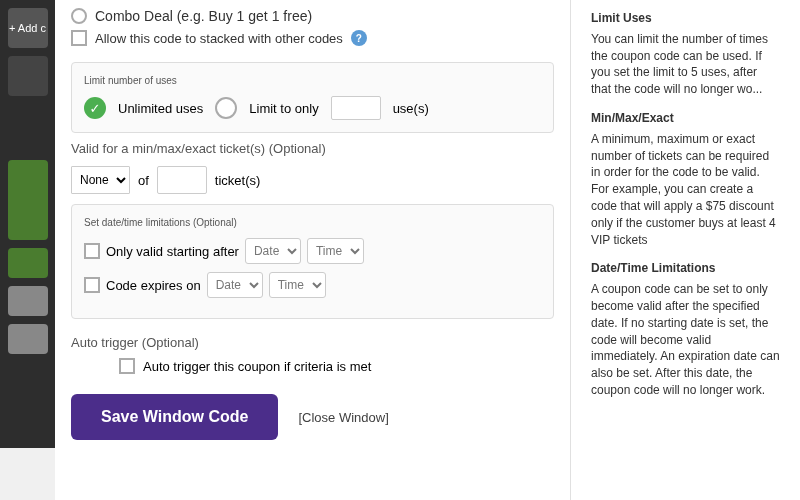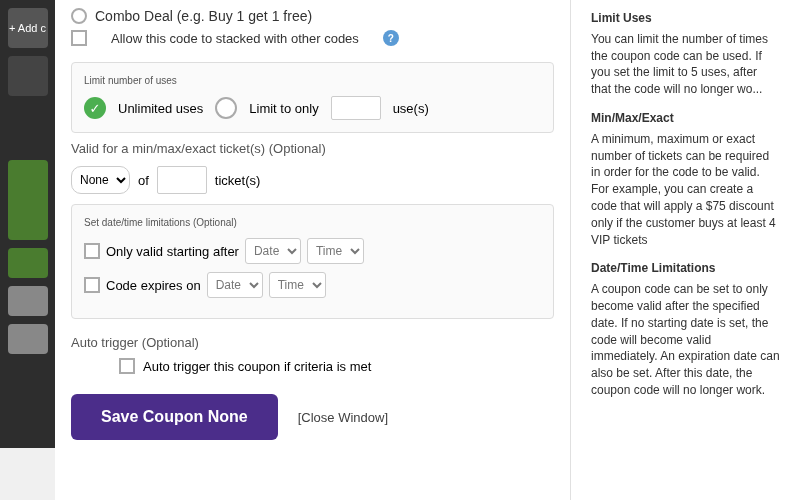--- a/index.html
+++ b/index.html
@@ -74,21 +74,21 @@
       width: 16px;
       height: 16px;
       border-radius: 50%;
       border: 2px solid #aaa;
       background: white;
       flex-shrink: 0;
     }
     .checkbox-row {
       display: flex;
       align-items: center;
-      gap: 24px;
+      gap: 8px;
       margin-bottom: 4px;
       font-size: 13px;
       color: #333;
     }
     .checkbox-sq {
       width: 16px;
       height: 16px;
       border: 2px solid #aaa;
       background: white;
       flex-shrink: 0;
@@ -167,21 +167,21 @@
     
     .tickets-row {
       display: flex;
       align-items: center;
       gap: 8px;
       margin-top: 10px;
     }
     .select-dropdown {
       height: 28px;
       border: 1px solid #ccc;
-      border-radius: 10px;
+      border-radius: 1px;
       padding: 2px 4px;
       font-size: 12px;
       background: white;
       cursor: pointer;
     }
     .tickets-input {
       width: 50px;
       height: 28px;
       border: 1px solid #ccc;
       border-radius: 2px;
@@ -357,21 +357,21 @@
 
     <div class="auto-trigger-section">
       <div class="auto-trigger-title">Auto trigger (Optional)</div>
       <div class="auto-trigger-row">
         <div class="checkbox-sq"></div>
         <span>Auto trigger this coupon if criteria is met</span>
       </div>
     </div>
 
     <div class="save-area">
-      <button class="save-btn">Save Coupon None</button>
+      <button class="save-btn">Save Window Code</button>
       <a class="close-link">[Close Window]</a>
     </div>
 
   </div>
 
   <div class="info-panel">
     <div class="info-section">
       <div class="info-section-title">Limit Uses</div>
       <div>You can limit the number of times the coupon code can be used. If you set the limit to 5 uses, after that the code will no longer wo...</div>
     </div>

